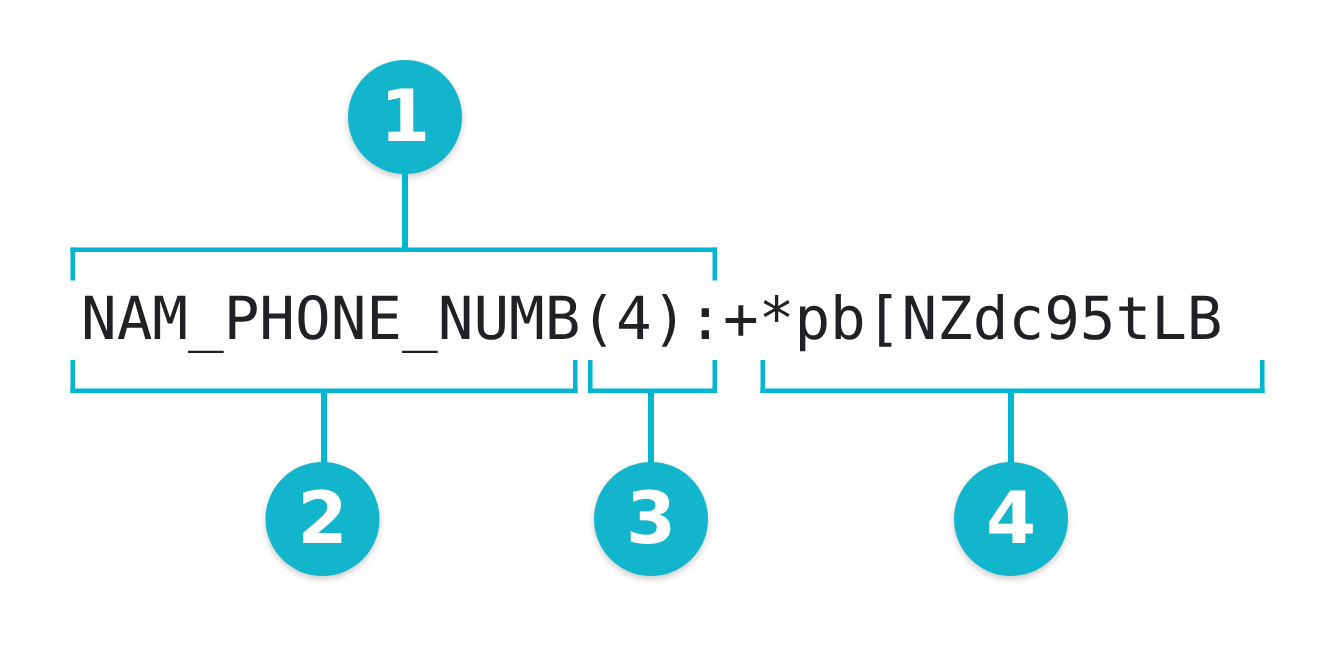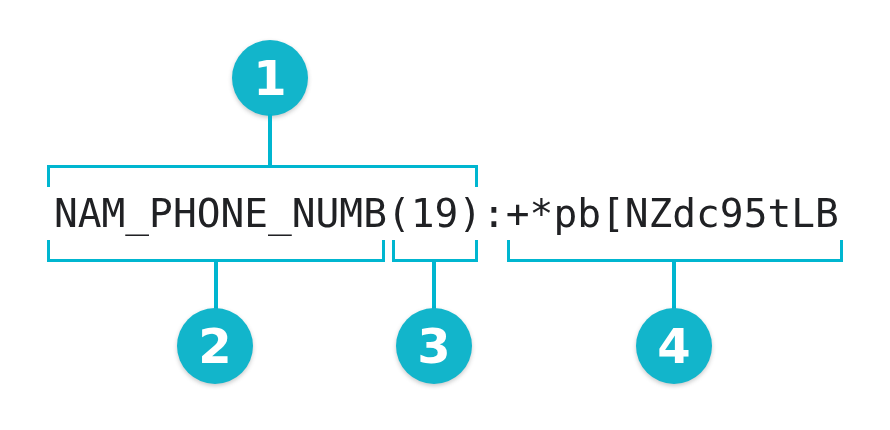--- a/index.html
+++ b/index.html
@@ -86,21 +86,21 @@
 <body>
 
 <div class="stage">
 
   <div class="callout callout-1">
     <span>1</span>
   </div>
   <div class="stem stem-1"></div>
   <div class="bracket bracket-top"></div>
 
-  <div class="code-text">NAM_PHONE_NUMB(19):+*pb[NZdc95tLB</div>
+  <div class="code-text">NAM_PHONE_NUMB(4):+*pb[NZdc95tLB</div>
 
   <div class="bracket bracket-bottom bracket-name"></div>
   <div class="bracket bracket-bottom bracket-length"></div>
   <div class="bracket bracket-bottom bracket-value"></div>
 
   <div class="stem stem-2"></div>
   <div class="stem stem-3"></div>
   <div class="stem stem-4"></div>
 
   <div class="callout callout-2">

